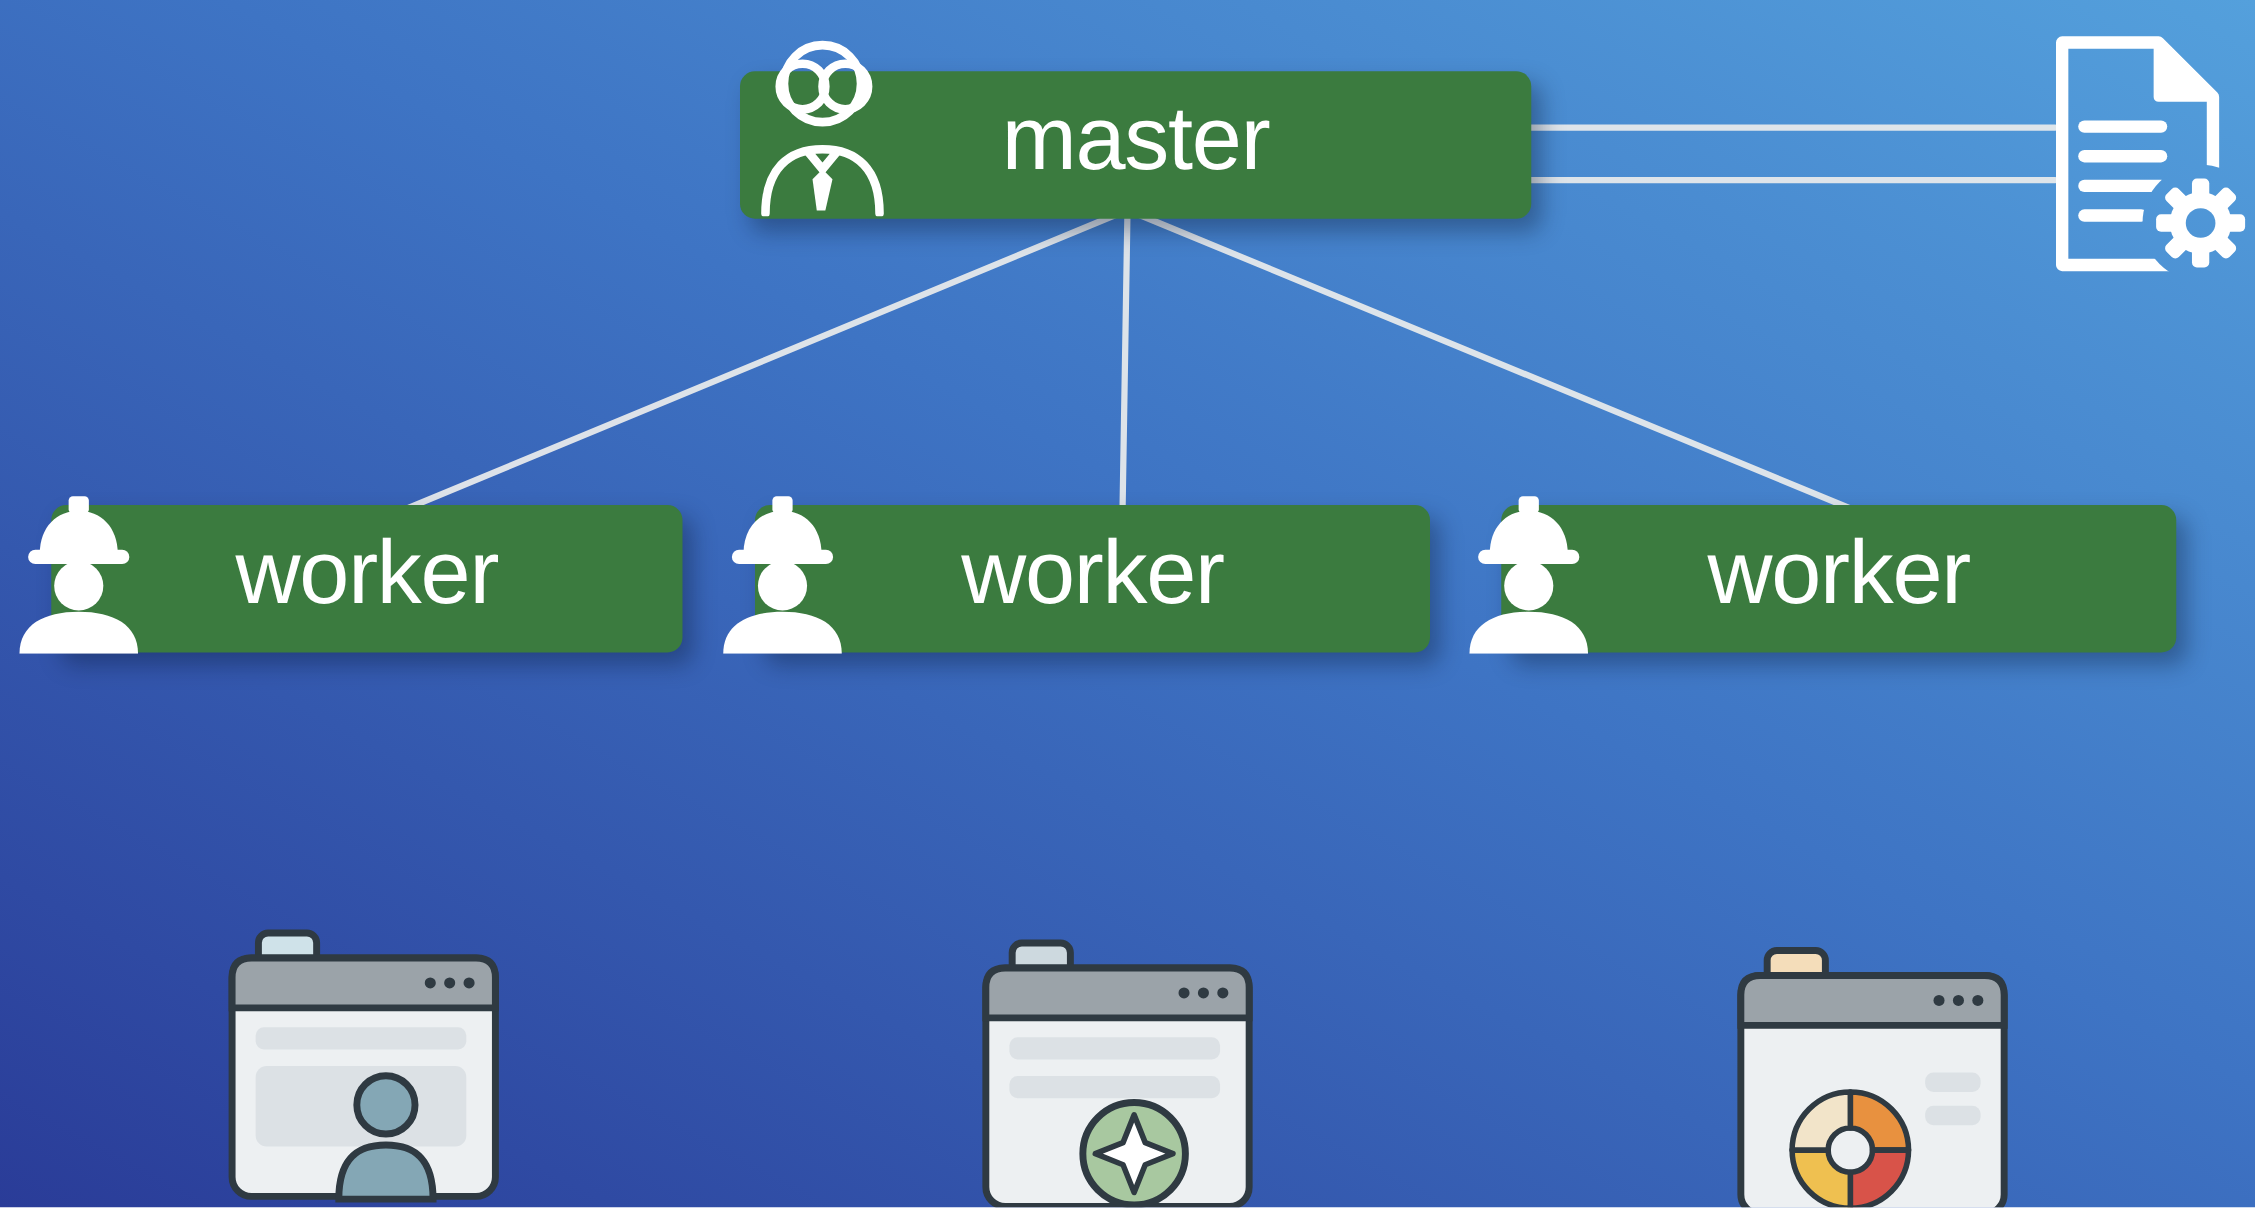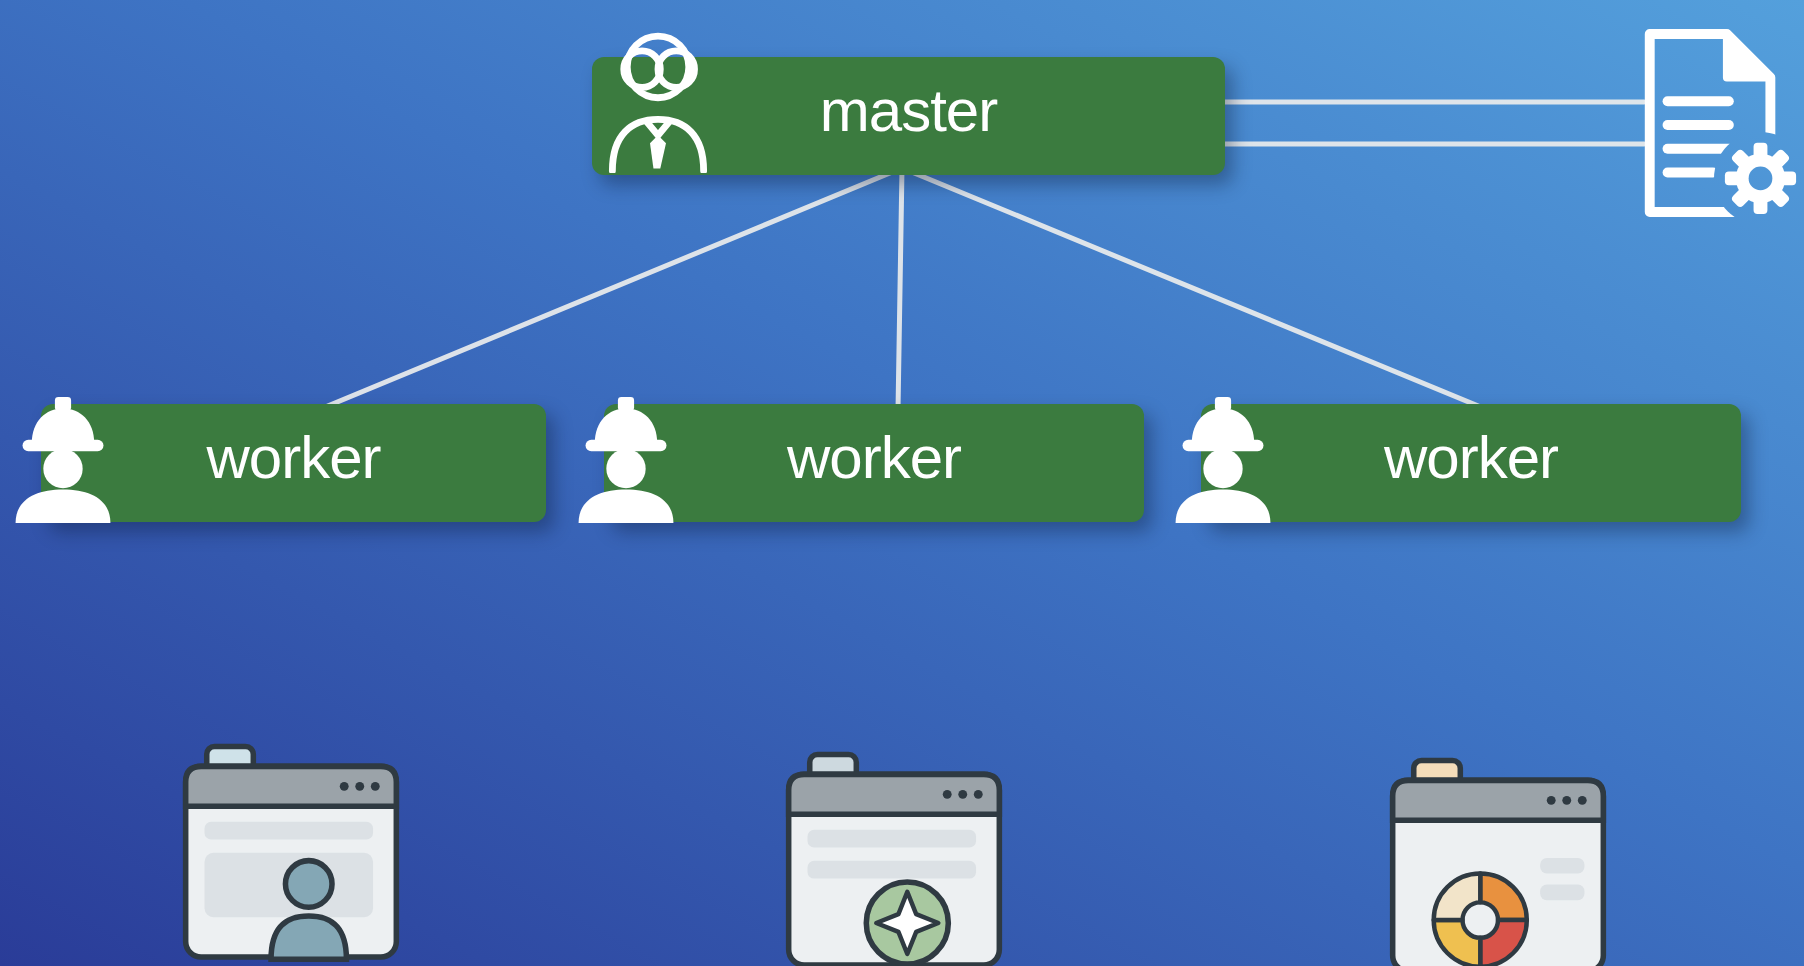--- a/index.html
+++ b/index.html
@@ -28,21 +28,21 @@
     background: #3b7b3f;
     border-radius: 12px;
     box-shadow: 8px 10px 18px rgba(8, 20, 45, 0.35);
     display: flex;
     align-items: center;
     justify-content: center;
     z-index: 2;
   }
   .node-label {
     color: #ffffff;
-    font-size: 60px;
+    font-size: 72px;
     line-height: 1;
     transform: translateY(-5px);
     letter-spacing: -1px;
     white-space: nowrap;
   }
   .master-node { left: 592px; top: 57px;  width: 633px; height: 118px; }
   .worker-1    { left: 41px;   top: 404px; width: 505px; height: 118px; }
   .worker-2    { left: 604px;  top: 404px; width: 540px; height: 118px; }
   .worker-3    { left: 1201px; top: 404px; width: 540px; height: 118px; }
 

